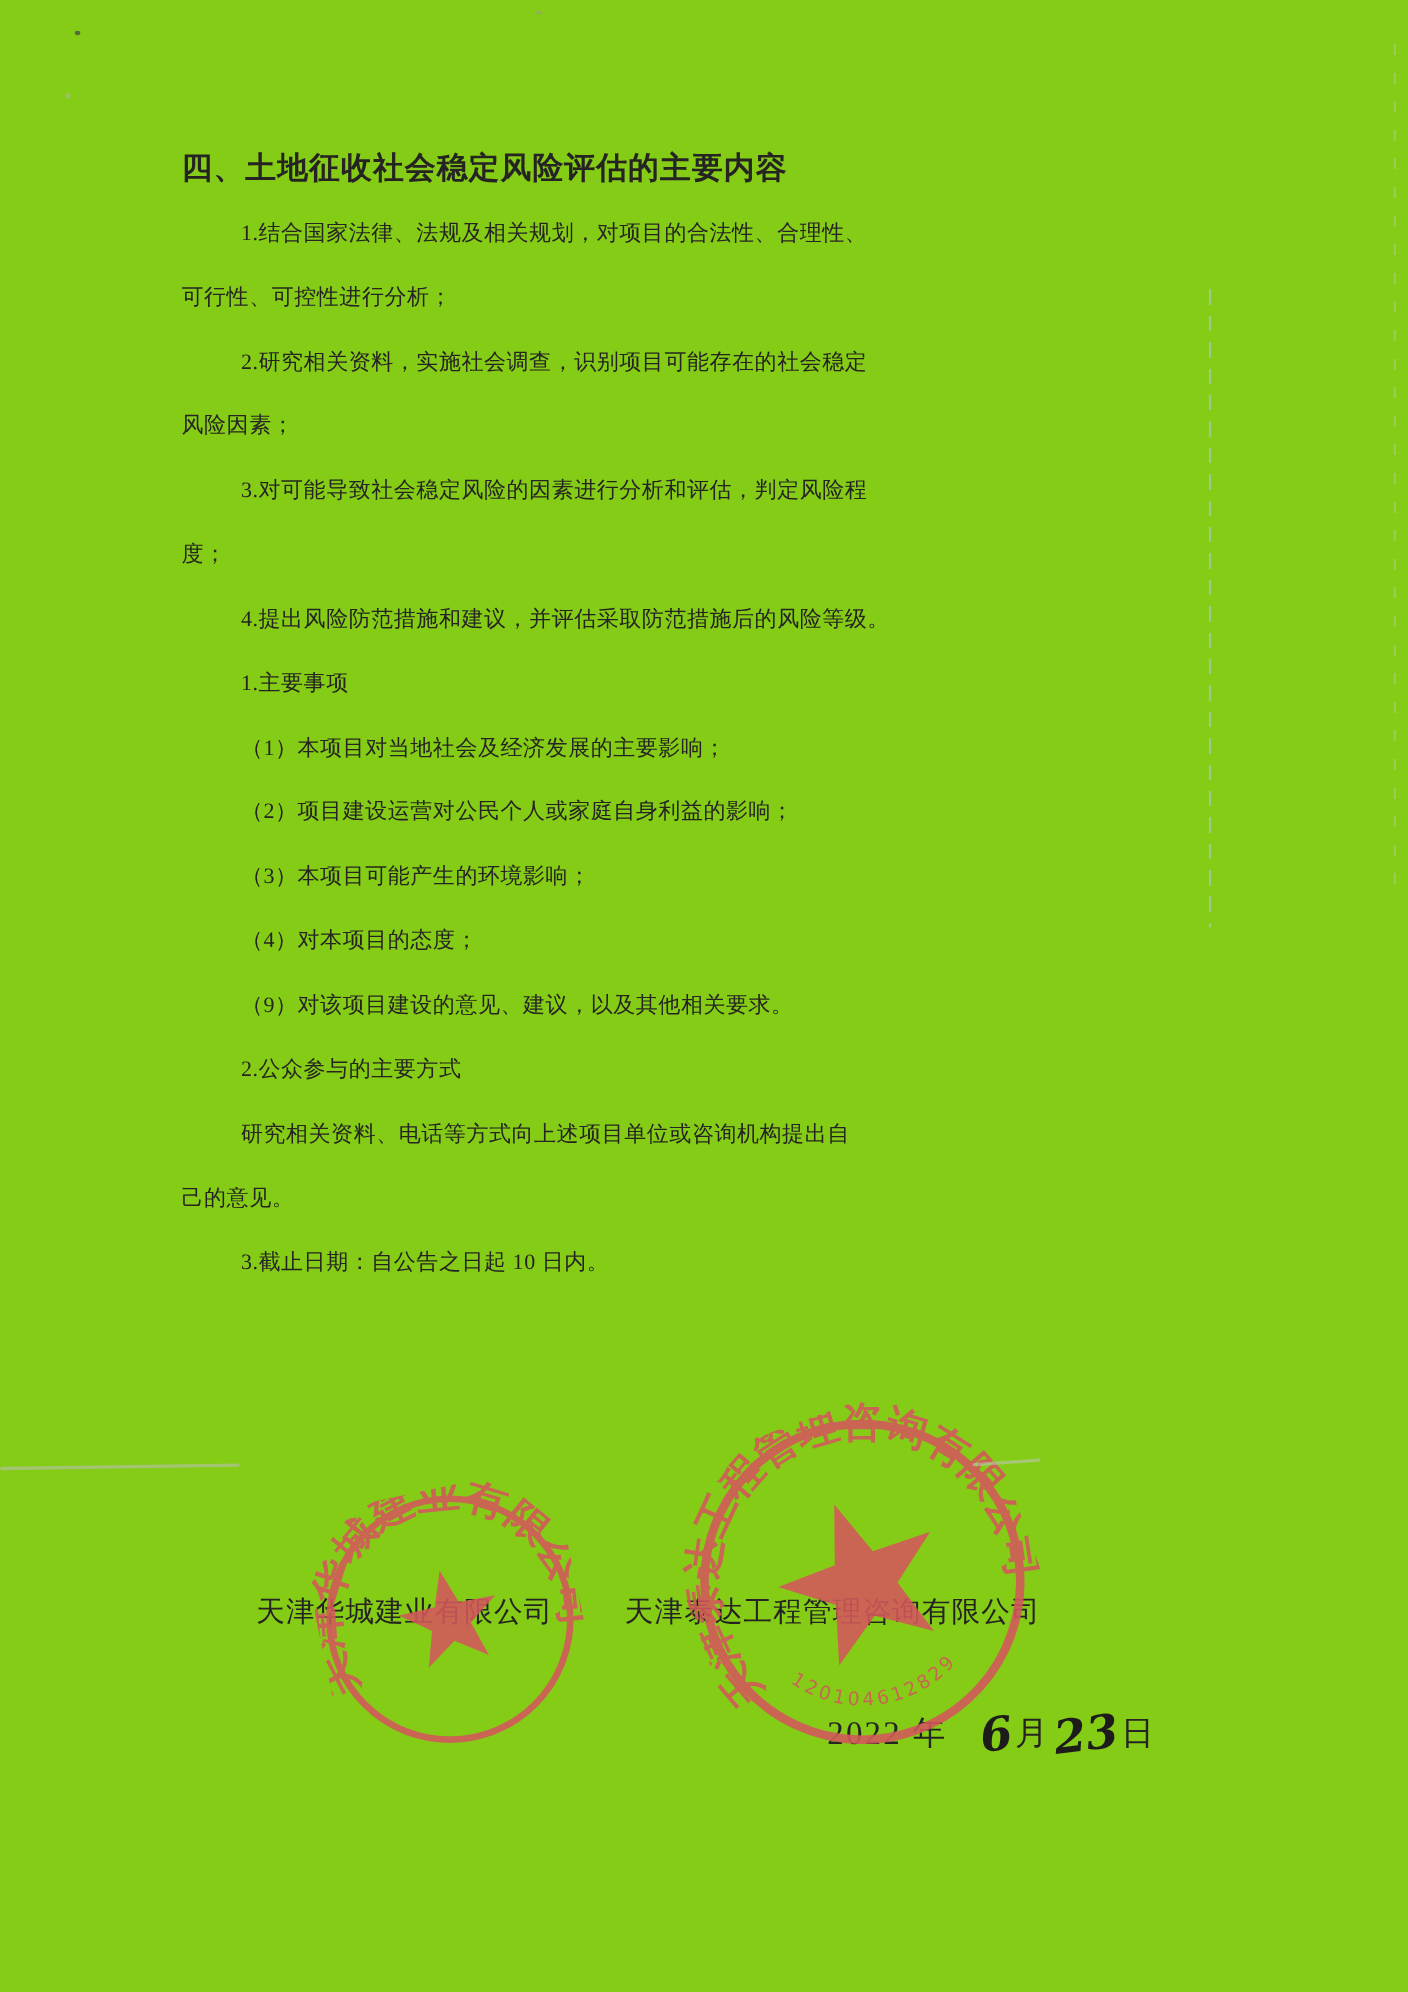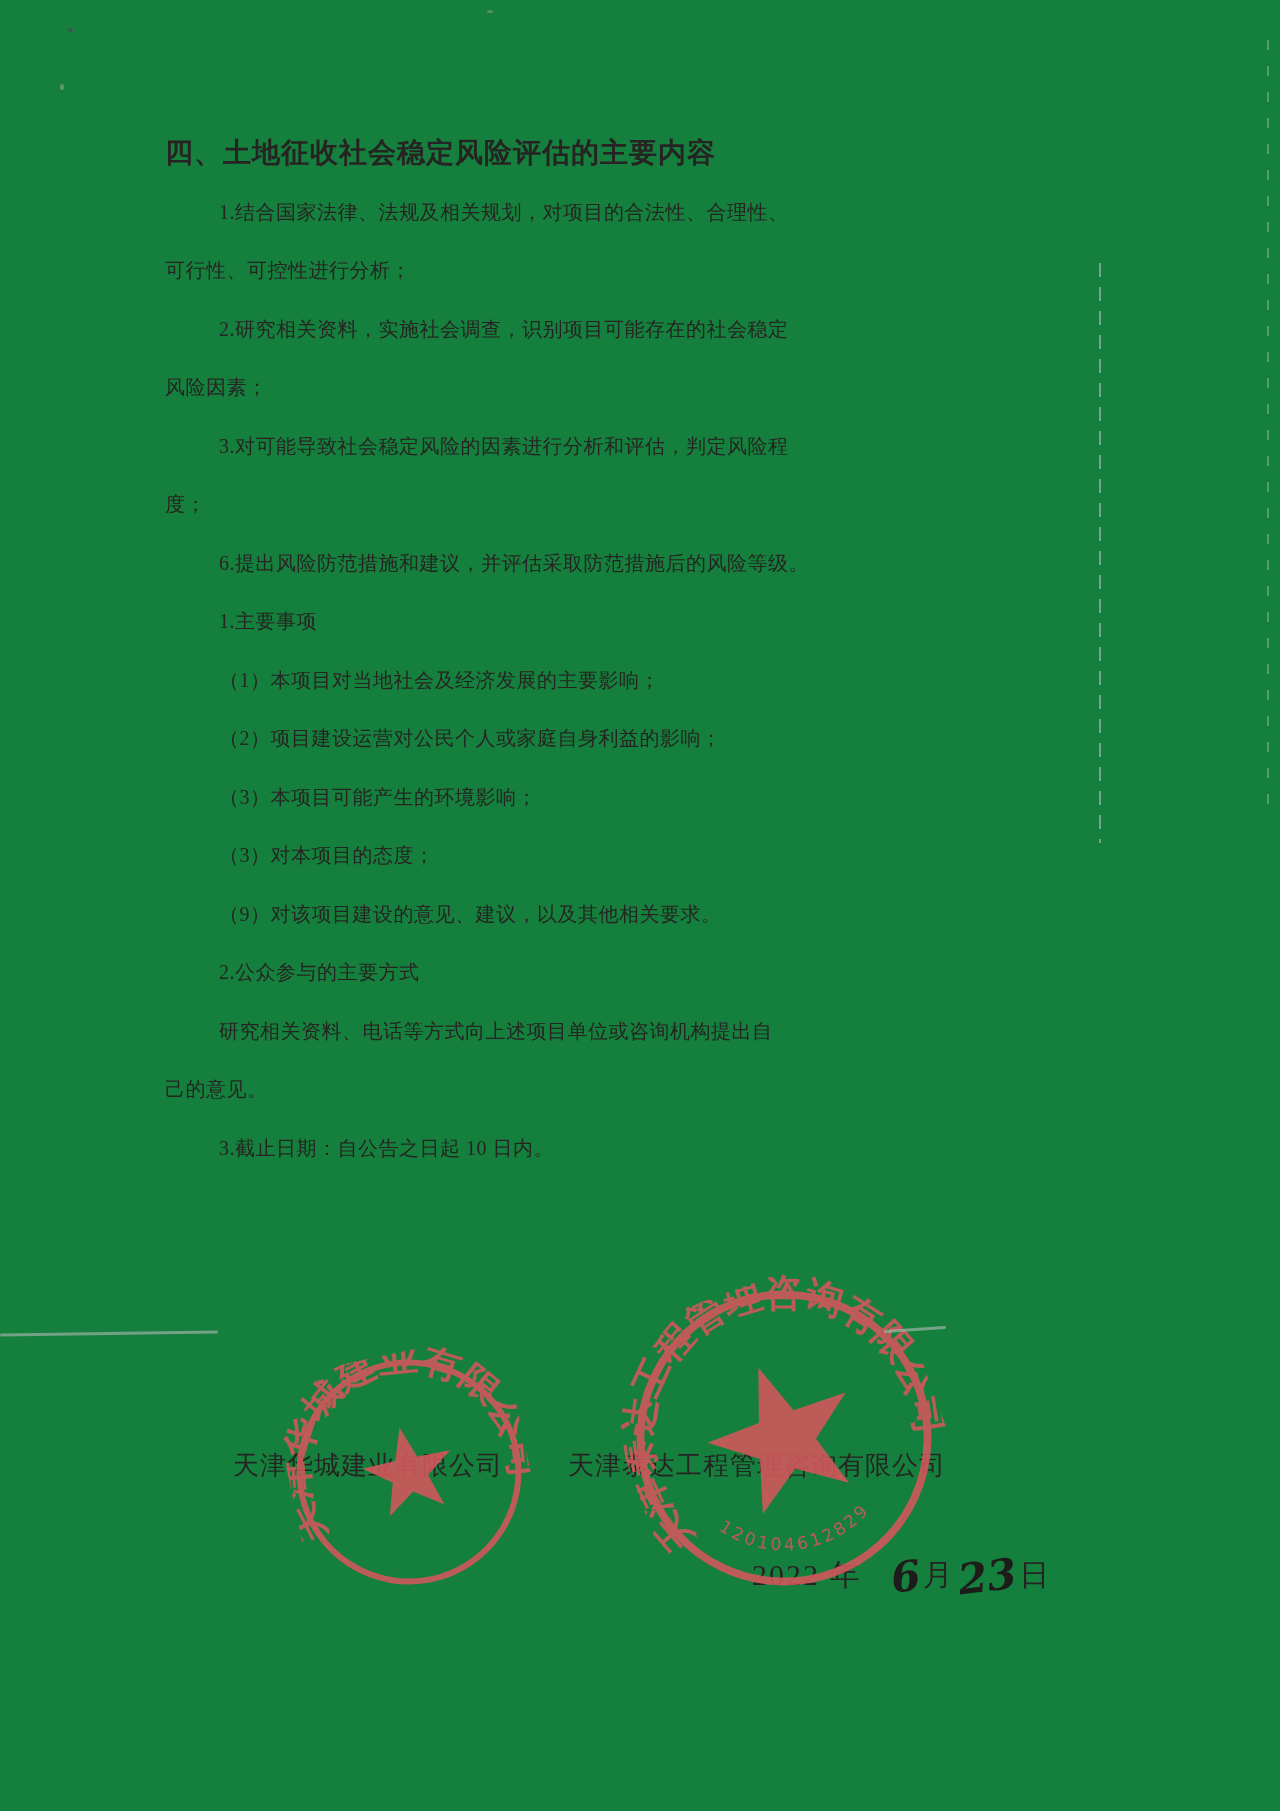--- a/index.html
+++ b/index.html
@@ -1,20 +1,20 @@
 <!DOCTYPE html>
 <html><head>
 <meta charset="utf-8">
 <style>
   html,body{margin:0;padding:0;background:#e8e8e8;}
   .page{
     position:relative;
     width:1280px;height:1811px;
     margin:0 auto;
-    background:#15803d;
+    background:#84cc16;
     overflow:hidden;
     font-family:"Liberation Serif","DejaVu Serif",serif;
     color:#262422;
   }
   
   .textblock{
     position:absolute;
     left:165px;top:124px;
     width:800px;
   }
@@ -121,26 +121,26 @@
 <div class="page">
 
   <div class="textblock">
     <div class="line heading">四、土地征收社会稳定风险评估的主要内容</div>
     <div class="line indent">1.结合国家法律、法规及相关规划，对项目的合法性、合理性、</div>
     <div class="line">可行性、可控性进行分析；</div>
     <div class="line indent">2.研究相关资料，实施社会调查，识别项目可能存在的社会稳定</div>
     <div class="line">风险因素；</div>
     <div class="line indent">3.对可能导致社会稳定风险的因素进行分析和评估，判定风险程</div>
     <div class="line">度；</div>
-    <div class="line indent">6.提出风险防范措施和建议，并评估采取防范措施后的风险等级。</div>
+    <div class="line indent">4.提出风险防范措施和建议，并评估采取防范措施后的风险等级。</div>
     <div class="line indent">1.主要事项</div>
     <div class="line indent">（1）本项目对当地社会及经济发展的主要影响；</div>
     <div class="line indent">（2）项目建设运营对公民个人或家庭自身利益的影响；</div>
     <div class="line indent">（3）本项目可能产生的环境影响；</div>
-    <div class="line indent">（3）对本项目的态度；</div>
+    <div class="line indent">（4）对本项目的态度；</div>
     <div class="line indent">（9）对该项目建设的意见、建议，以及其他相关要求。</div>
     <div class="line indent">2.公众参与的主要方式</div>
     <div class="line indent">研究相关资料、电话等方式向上述项目单位或咨询机构提出自</div>
     <div class="line">己的意见。</div>
     <div class="line indent">3.截止日期：自公告之日起 10 日内。</div>
   </div>
 
   <div class="sig left">天津华城建业有限公司</div>
   <div class="sig right">天津泰达工程管理咨询有限公司</div>
 

